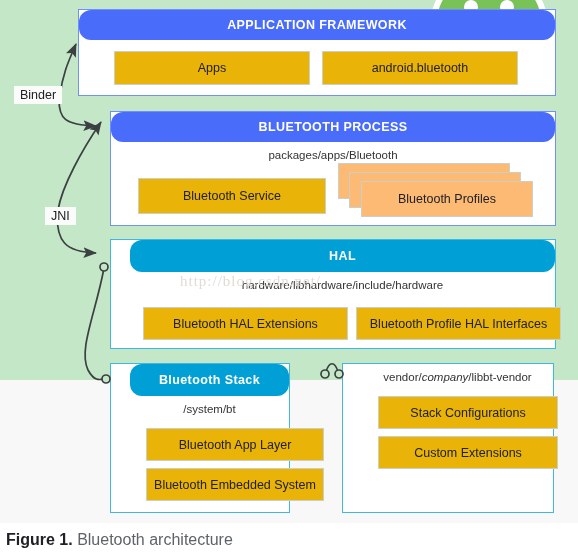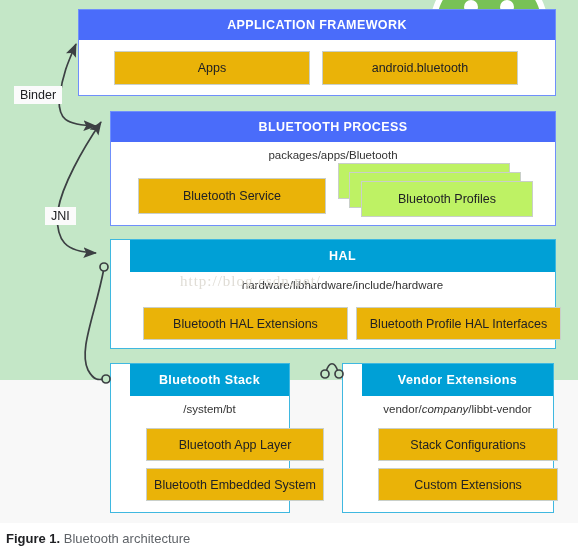--- a/index.html
+++ b/index.html
@@ -20,41 +20,41 @@
   
   .android{position:absolute;left:424px;top:-52px;width:130px;height:78px;}
 
   
   .panel{position:absolute;background:#ffffff;box-sizing:border-box;}
   .panel.blue{border:1px solid #6f8ffb;}
   .panel.cyan{border:1px solid #3fb8e0;padding-left:19px;}
   .panel-hdr{
     color:#ffffff;font-weight:bold;font-size:12.5px;
     text-align:center;letter-spacing:.4px;
-    display:flex;align-items:center;justify-content:center;
+    display:flex;align-items:center;justify-content:center;border-radius:12px;
   }
   .hdr-blue{background:#4a6cfa;}
   .hdr-cyan{background:#00a0d6;}
   .panel-body{position:relative;}
   .path-label{
     text-align:center;font-size:11.5px;color:#333;
     padding-top:7px;padding-bottom:4px;
   }
   .path-label i{font-style:italic;}
 
   .chip{
     box-sizing:border-box;
     background:#eab308;border:1px solid #c9cfc9;
     display:flex;align-items:center;justify-content:center;
     font-size:12.5px;color:#202124;text-align:center;
   }
 
   
   .stack{position:absolute;}
-  .stack .lay{position:absolute;box-sizing:border-box;background:#bef264;border:1px solid #c9cfc9;}
+  .stack .lay{position:absolute;box-sizing:border-box;background:#fdba74;border:1px solid #c9cfc9;}
 
   
   #wires{position:absolute;left:0;top:0;width:578px;height:552px;pointer-events:none;}
 
   
   .wire-label{
     position:absolute;background:#fbfbfb;
     font-size:12.5px;color:#202124;
     padding:2px 6px;white-space:nowrap;
   }
@@ -62,21 +62,21 @@
   
   .watermark{
     position:absolute;left:180px;top:273px;
     font-size:15px;color:#e0ddd6;letter-spacing:1px;
     white-space:nowrap;font-family:"Liberation Serif", serif;
   }
 
   
   .caption{
     position:absolute;left:6px;top:531px;
-    font-size:13px;color:#5f6368;
+    font-size:16px;color:#5f6368;
   }
   .caption b{color:#202124;}
 </style>
 </head>
 <body>
 
 <div id="root">
 
   <div class="bg-green"></div>
   <div class="bg-white"></div>
@@ -127,21 +127,20 @@
   <div class="panel cyan" style="left:110px;top:363px;width:180px;height:150px;">
     <div class="panel-hdr hdr-cyan" style="height:32px;">Bluetooth Stack</div>
     <div class="panel-body" style="height:116px;">
       <div class="path-label">/system/bt</div>
       <div class="chip" style="position:absolute;left:16px;top:32px;width:178px;height:33px;">Bluetooth App Layer</div>
       <div class="chip" style="position:absolute;left:16px;top:72px;width:178px;height:33px;">Bluetooth Embedded System</div>
     </div>
   </div>
 
   <div class="panel cyan" style="left:342px;top:363px;width:212px;height:150px;">
-    <div class="panel-hdr hdr-cyan" style="height:32px;">Vendor Extensions</div>
     <div class="panel-body" style="height:116px;">
       <div class="path-label"><span>vendor/</span><i>company</i><span>/libbt-vendor</span></div>
       <div class="chip" style="position:absolute;left:16px;top:32px;width:180px;height:33px;">Stack Configurations</div>
       <div class="chip" style="position:absolute;left:16px;top:72px;width:180px;height:33px;">Custom Extensions</div>
     </div>
   </div>
 
   <svg id="wires" viewBox="0 0 578 552">
     <defs>
       <marker id="ah" markerWidth="9" markerHeight="9" refX="7.4" refY="3.2" orient="auto" markerUnits="strokeWidth">

